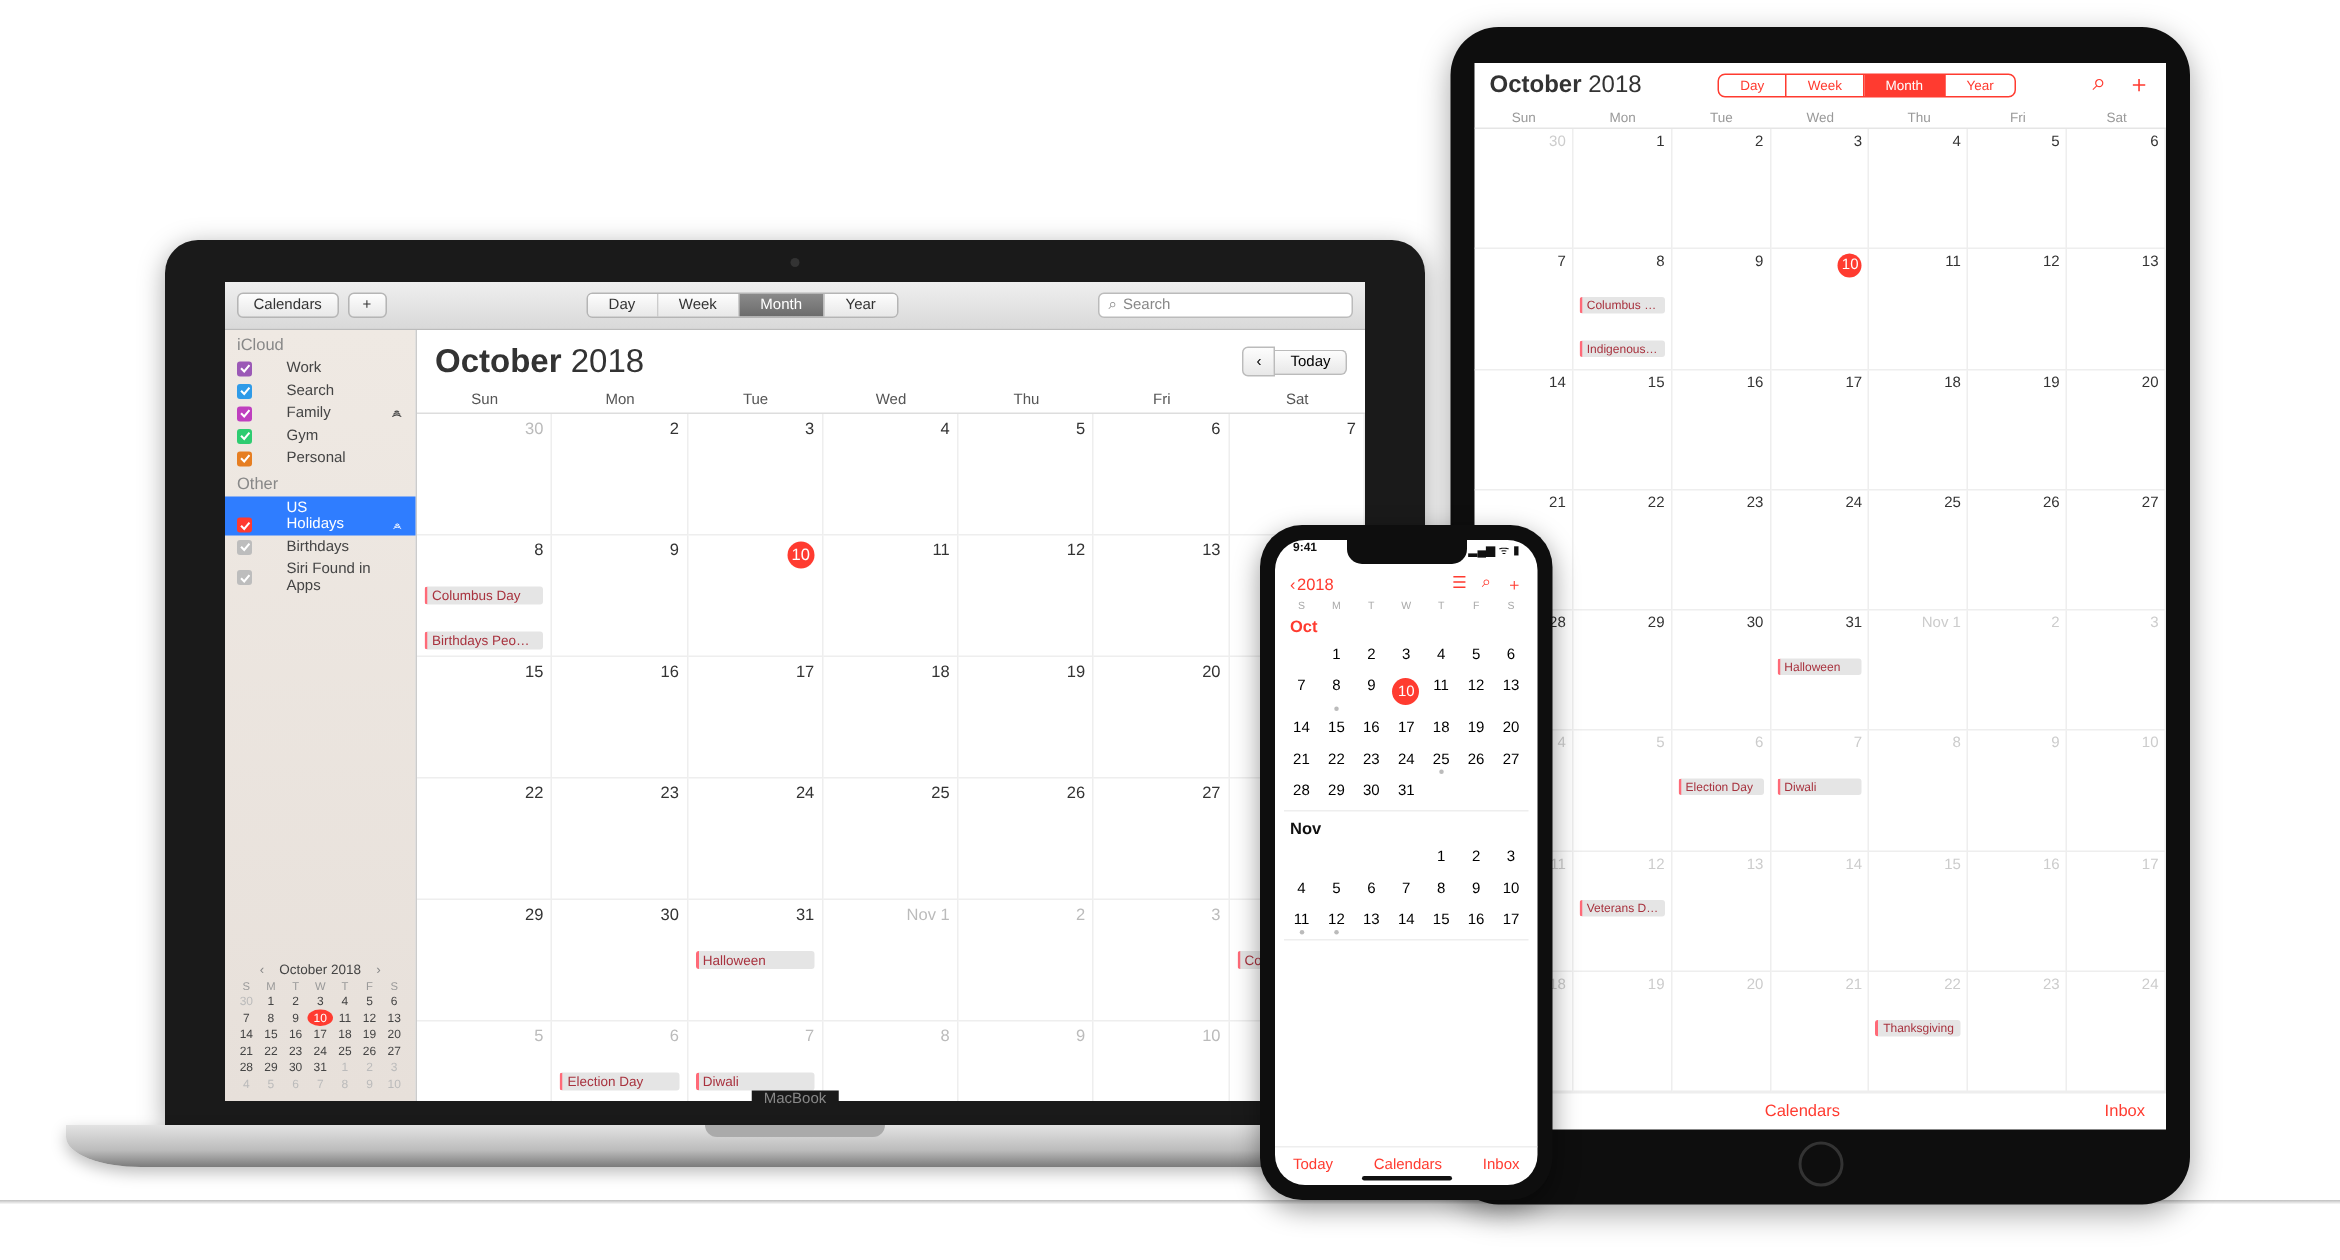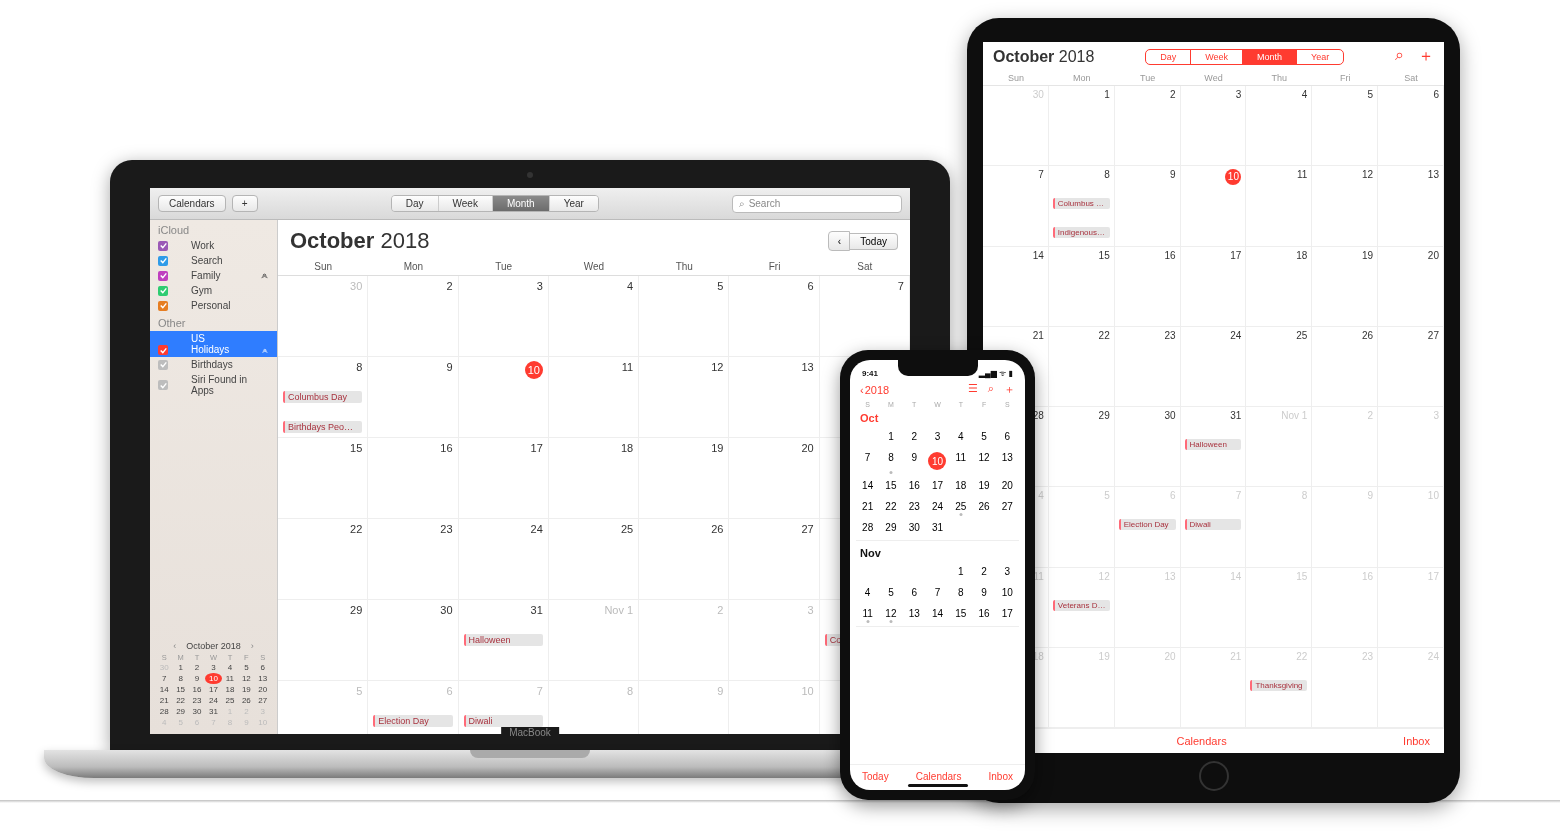--- a/index.html
+++ b/index.html
@@ -81,21 +81,21 @@
   .ipad-cell{ border-right:1px solid #eee; border-bottom:1px solid #eee; padding:3px 4px; font-size:10px; color:#333; overflow:hidden;}
   .ipad-cell.muted{color:#ccc;}
   .ipad-cell .num{text-align:right;display:block;}
   .ipad-cell.today .num{ background:#ff3b30; color:#fff; border-radius:50%; width:16px; height:16px; line-height:16px; text-align:center; display:inline-block; float:right;}
   .ipad-bottom{ display:flex; justify-content:space-between; padding:6px 14px; font-size:11px; color:#ff3b30; border-top:1px solid #eee;}
 
   
   .iphone{ position:absolute; left:840px; top:350px; width:195px; height:450px; background:#0e0e0e; border-radius:28px; padding:10px; box-shadow:0 6px 18px rgba(0,0,0,.4);}
   .iphone-screen{ width:100%; height:100%; background:#fff; border-radius:20px; overflow:hidden; display:flex; flex-direction:column; position:relative;}
   .iphone-notch{ position:absolute; top:0; left:50%; transform:translateX(-50%); width:80px; height:16px; background:#0e0e0e; border-radius:0 0 10px 10px; z-index:2;}
-  .iphone-status{ height:20px; font-size:8px; display:flex; justify-content:space-between; align-items:flex-end; padding:0 12px 2px; color:#111;}
+  .iphone-status{ height:20px; font-size:8px; display:flex; justify-content:space-between; align-items:flex-start; padding:0 12px 2px; color:#111;}
   .iphone-top{ display:flex; justify-content:space-between; align-items:center; padding:2px 10px; font-size:11px; color:#ff3b30;}
   .iphone-top .back{display:flex;align-items:center;gap:1px;cursor:pointer;}
   .iphone-top .icons{display:flex;gap:10px;}
   .iphone-top .icons span{cursor:pointer;}
   .iphone-dow{display:grid;grid-template-columns:repeat(7,1fr);text-align:center;font-size:7px;color:#aaa;padding:2px 6px 0;}
   .iphone-body{flex:1; overflow:hidden; padding:0 6px;}
   .iphone-month-label{font-size:11px;font-weight:600;color:#ff3b30;padding:4px 4px 2px;}
   .iphone-month-label.next{color:#111;}
   .iphone-mgrid{display:grid;grid-template-columns:repeat(7,1fr);text-align:center;font-size:10px;}
   .iphone-mgrid div{padding:5px 0;position:relative;}

